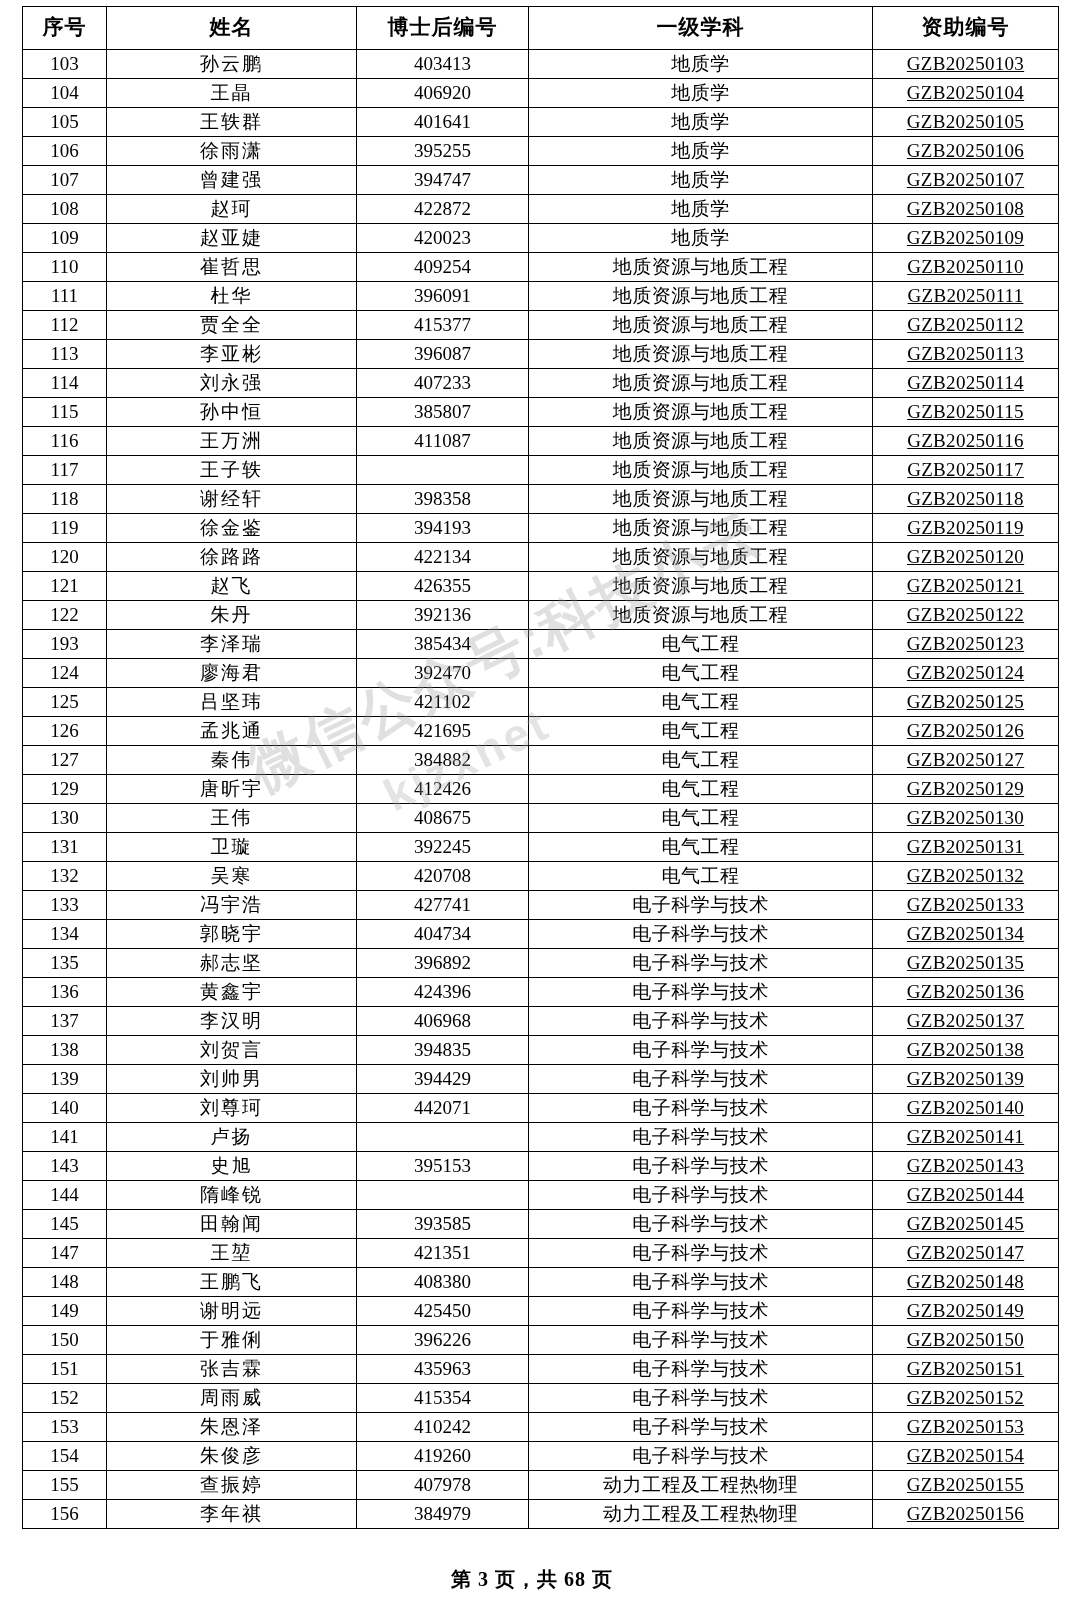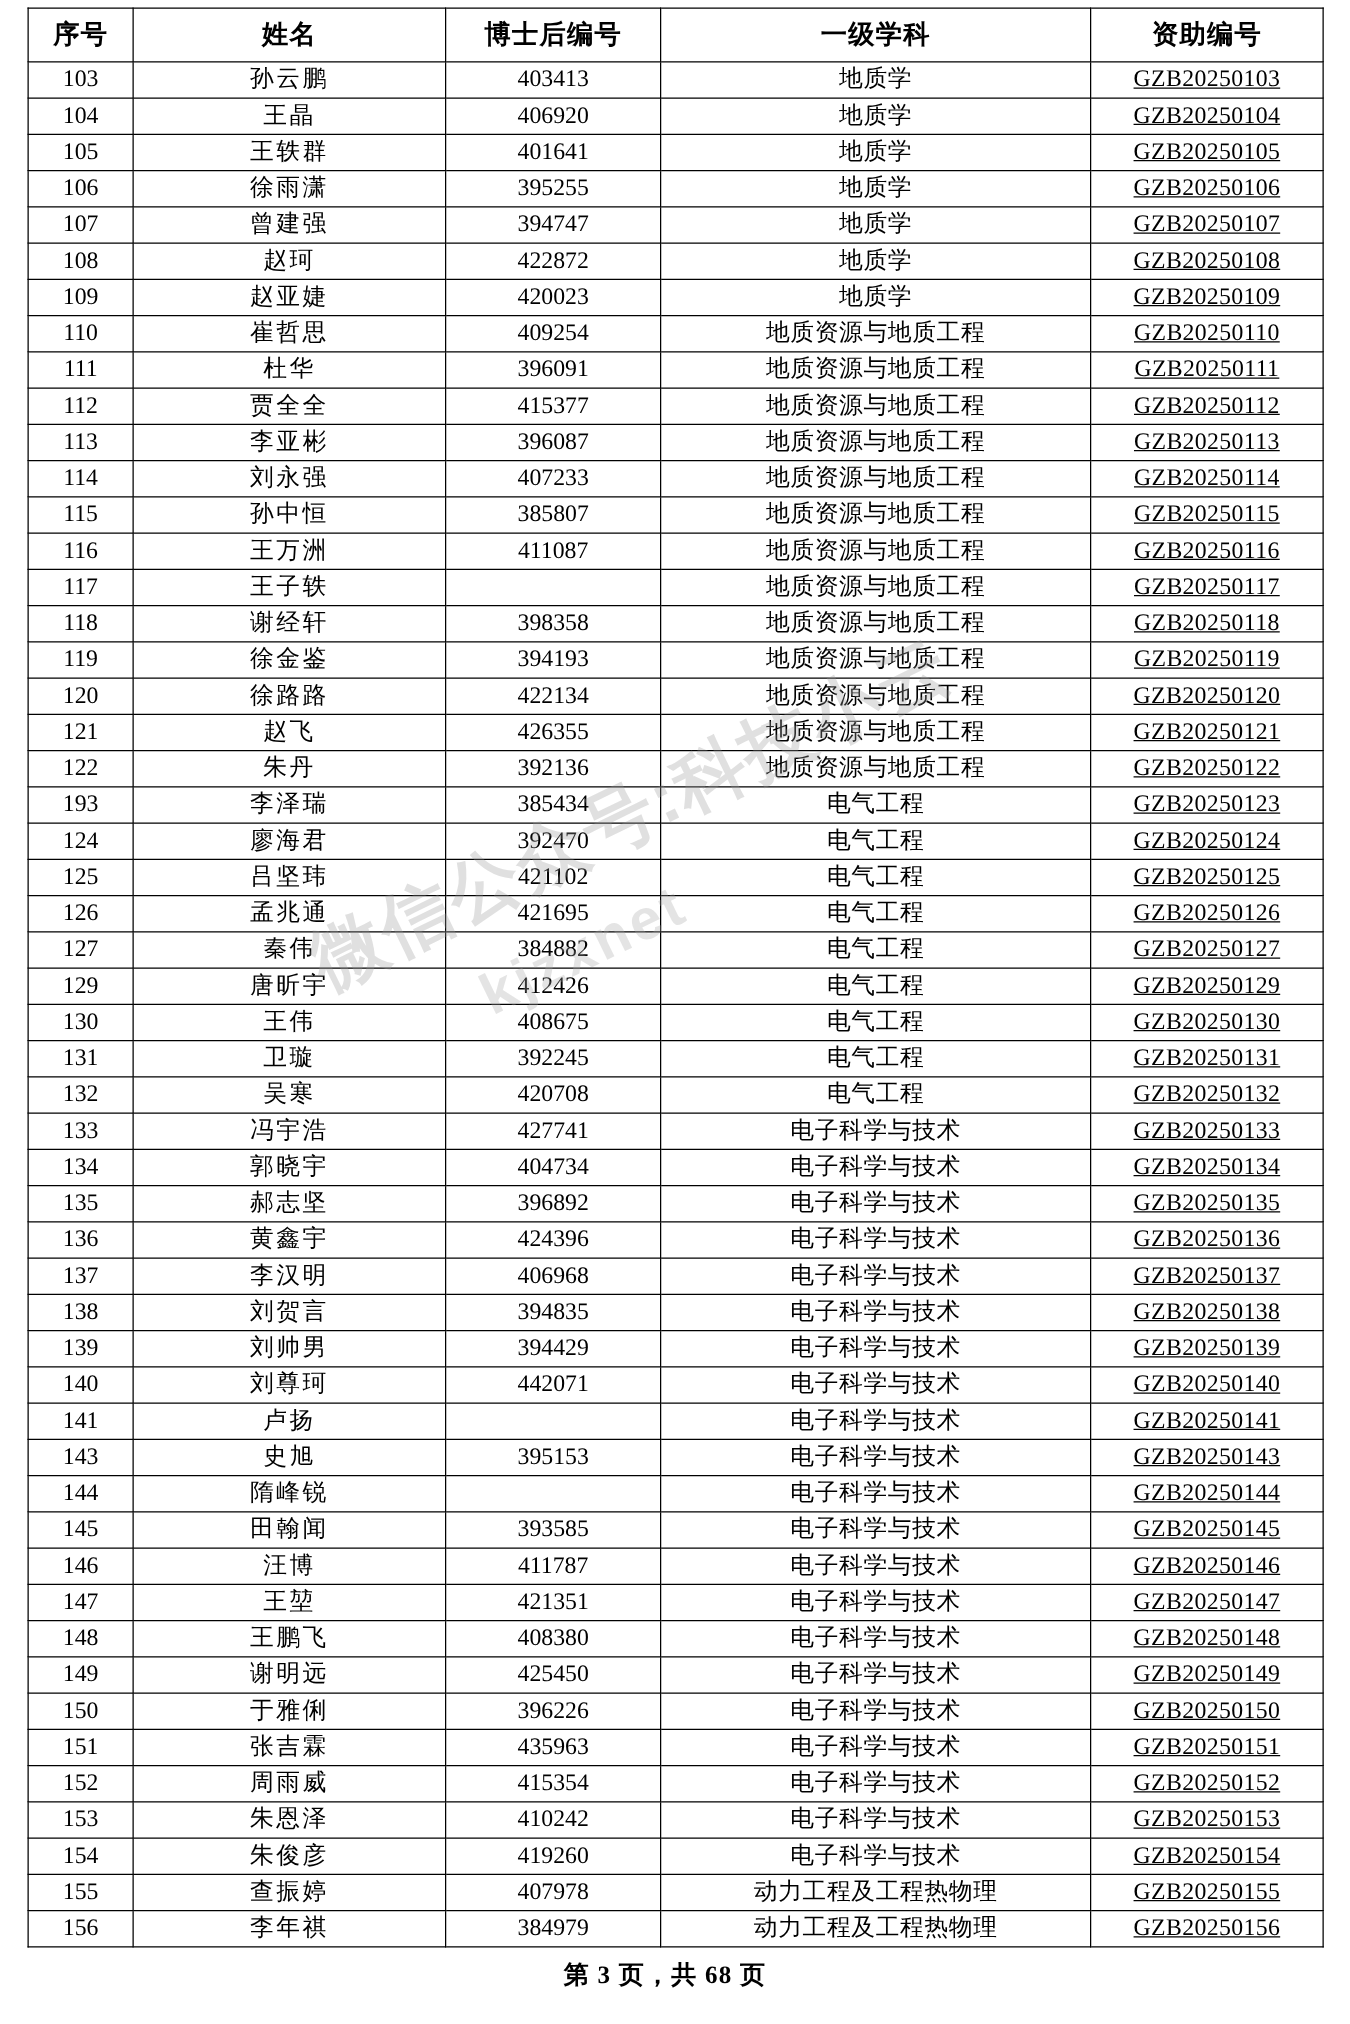--- a/index.html
+++ b/index.html
@@ -409,27 +409,20 @@
           <td class="cell-fund">GZB20250144</td>
         </tr>
         <tr>
           <td class="cell-seq">145</td>
           <td class="cell-name">田翰闻</td>
           <td class="cell-pdid">393585</td>
           <td class="cell-disc">电子科学与技术</td>
           <td class="cell-fund">GZB20250145</td>
         </tr>
         <tr>
-          <td class="cell-seq">146</td>
-          <td class="cell-name">汪博</td>
-          <td class="cell-pdid">411787</td>
-          <td class="cell-disc">电子科学与技术</td>
-          <td class="cell-fund">GZB20250146</td>
-        </tr>
-        <tr>
           <td class="cell-seq">147</td>
           <td class="cell-name">王堃</td>
           <td class="cell-pdid">421351</td>
           <td class="cell-disc">电子科学与技术</td>
           <td class="cell-fund">GZB20250147</td>
         </tr>
         <tr>
           <td class="cell-seq">148</td>
           <td class="cell-name">王鹏飞</td>
           <td class="cell-pdid">408380</td>

